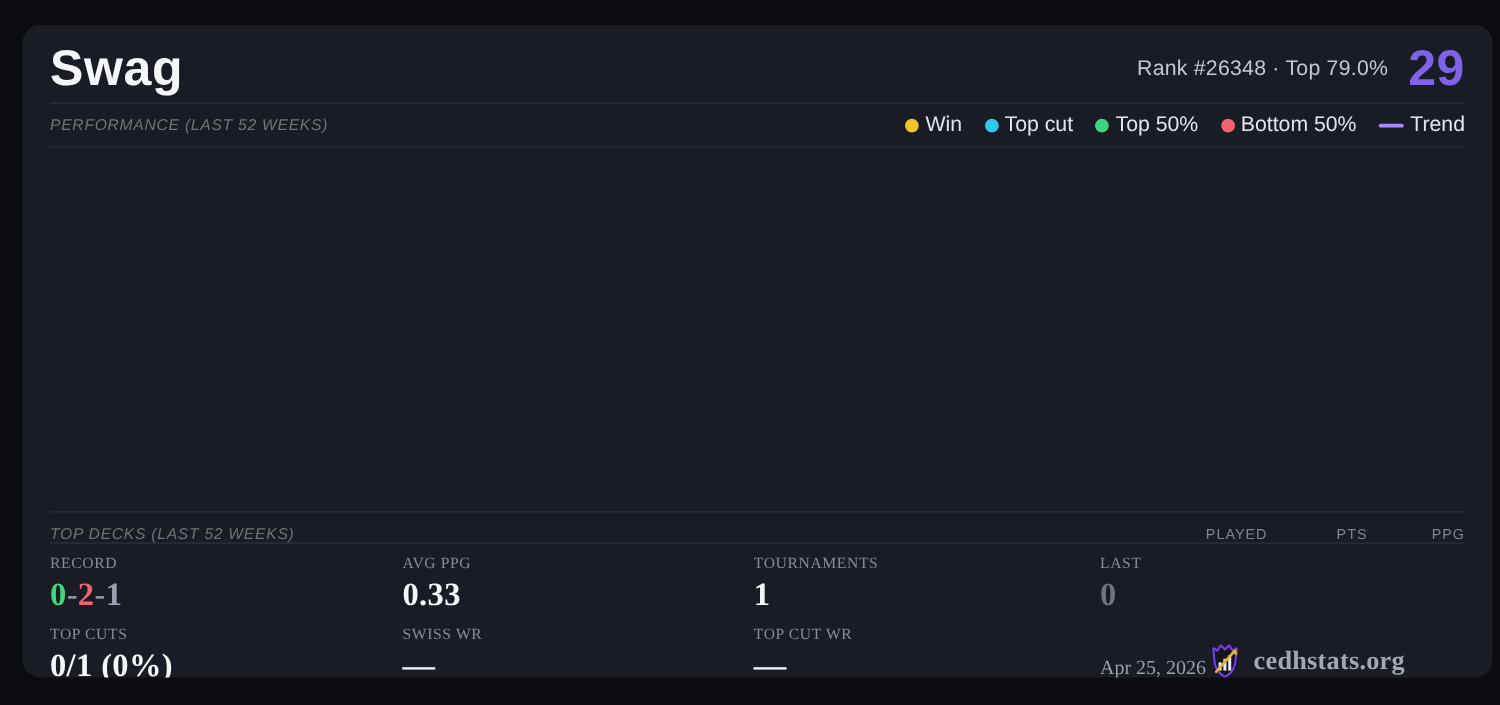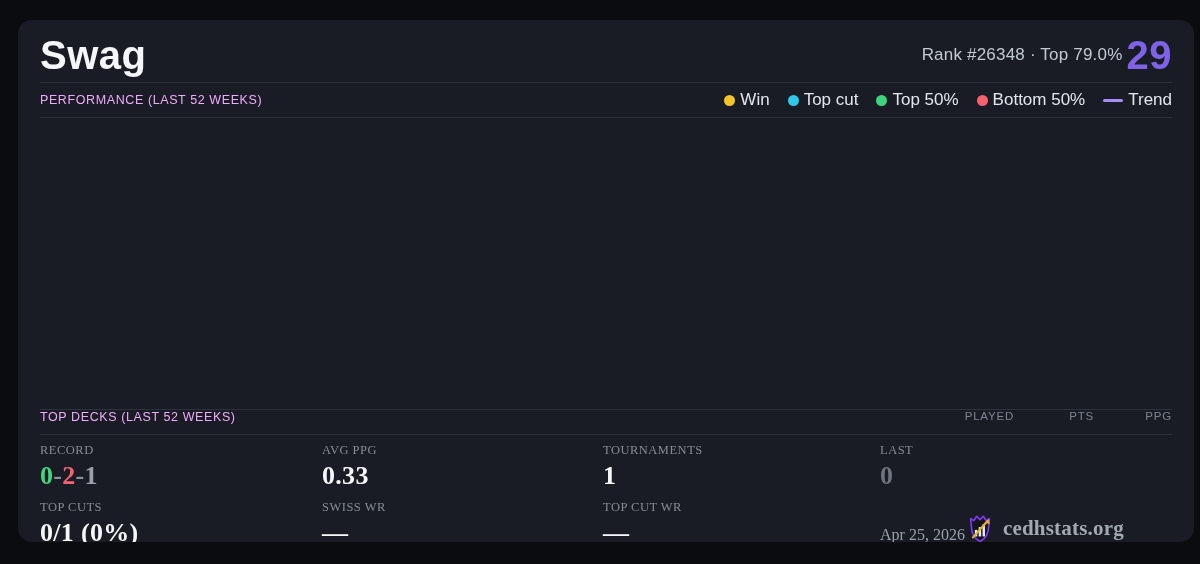--- a/index.html
+++ b/index.html
@@ -28,21 +28,21 @@
   }
   .player-title {
     font-size: 40px;
     font-weight: 800;
     color: #f4f6f9;
     letter-spacing: 0.5px;
   }
   .header-right {
     display: flex;
     align-items: center;
-    gap: 4px;
+    gap: 16px;
   }
   .rank-text {
     font-size: 17px;
     color: #c3c9d3;
     letter-spacing: 0.2px;
   }
   .score-big {
     font-size: 40px;
     font-weight: 700;
     color: #7e63e8;
@@ -51,22 +51,23 @@
   .divider { border-top: 1px solid #2b313d; }
   
   .perf-row {
     height: 34px;
     display: flex;
     justify-content: space-between;
     align-items: center;
   }
   .section-label {
     font-size: 12.5px;
-    color: #f0abfc;
+    color: #737373;
     letter-spacing: 0.6px;
+    font-style: italic;
   }
   .legend {
     display: flex;
     align-items: center;
     gap: 18px;
   }
   .legend-item {
     display: flex;
     align-items: center;
     gap: 5px;
@@ -91,21 +92,21 @@
   
   .chart-area {
     height: 291px;
     background: #191c24;
   }
   
   .topdecks-row {
     height: 25px;
     display: flex;
     justify-content: space-between;
-    align-items: flex-start;
+    align-items: flex-end;
     border-bottom: 1px solid #2b313d;
   }
   .topdecks-cols {
     display: flex;
   }
   .topdecks-col {
     font-size: 11.5px;
     color: #7d8492;
     letter-spacing: 0.8px;
     text-align: right;

